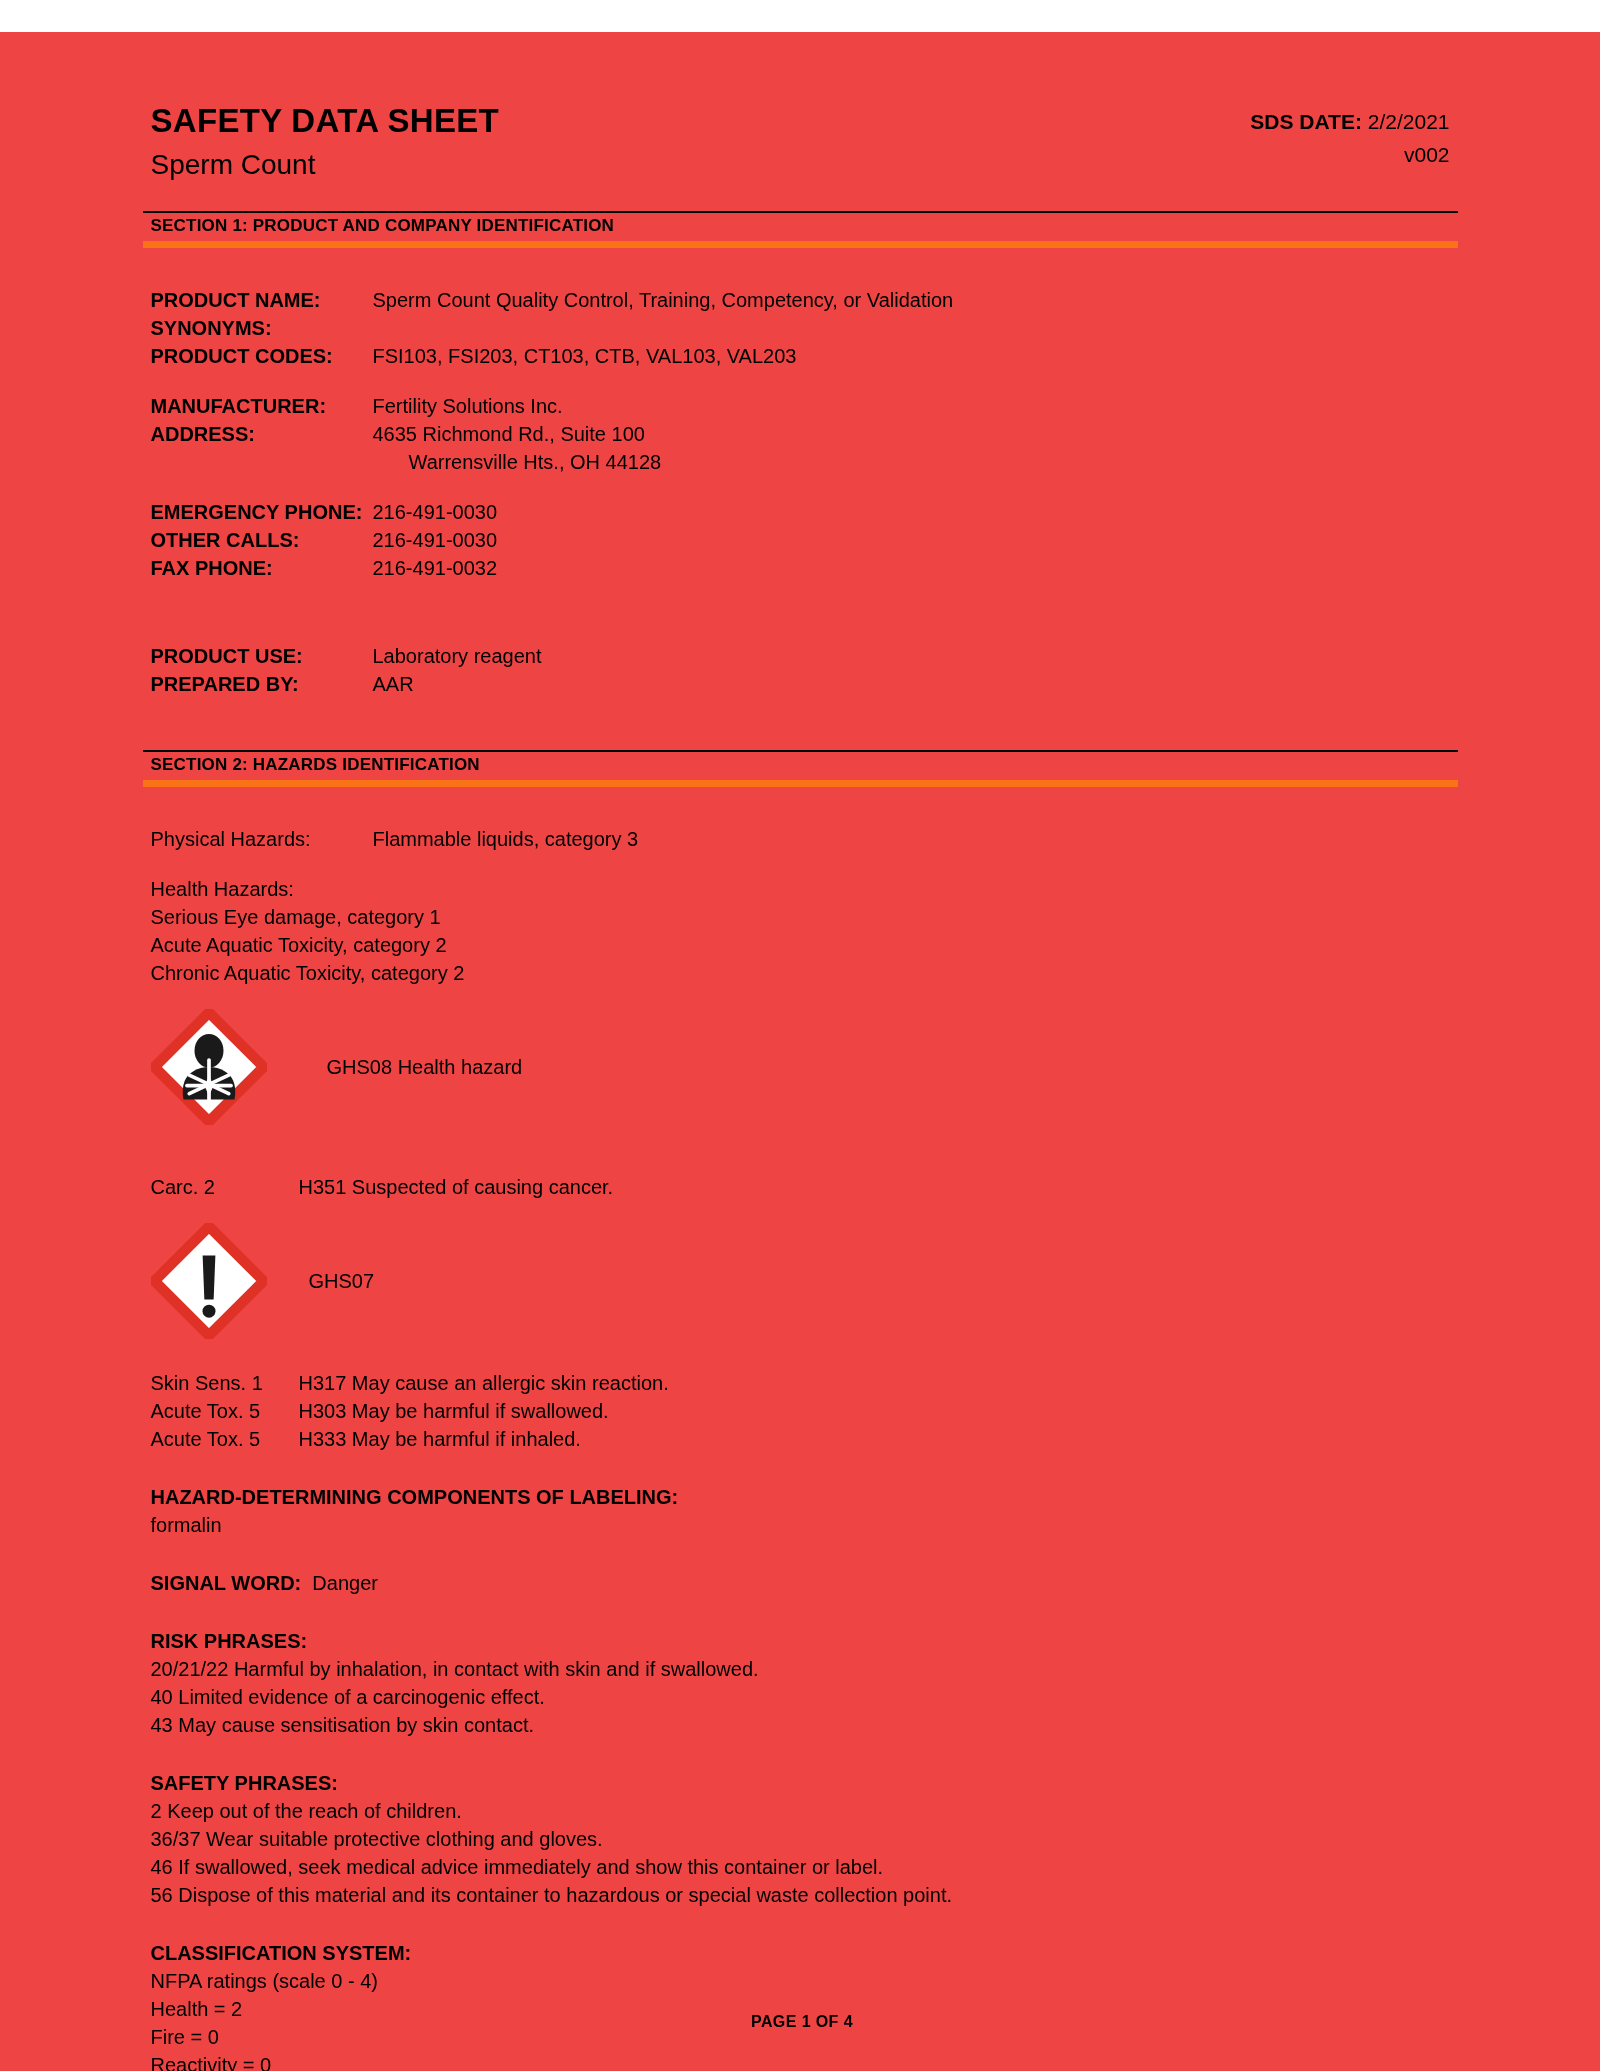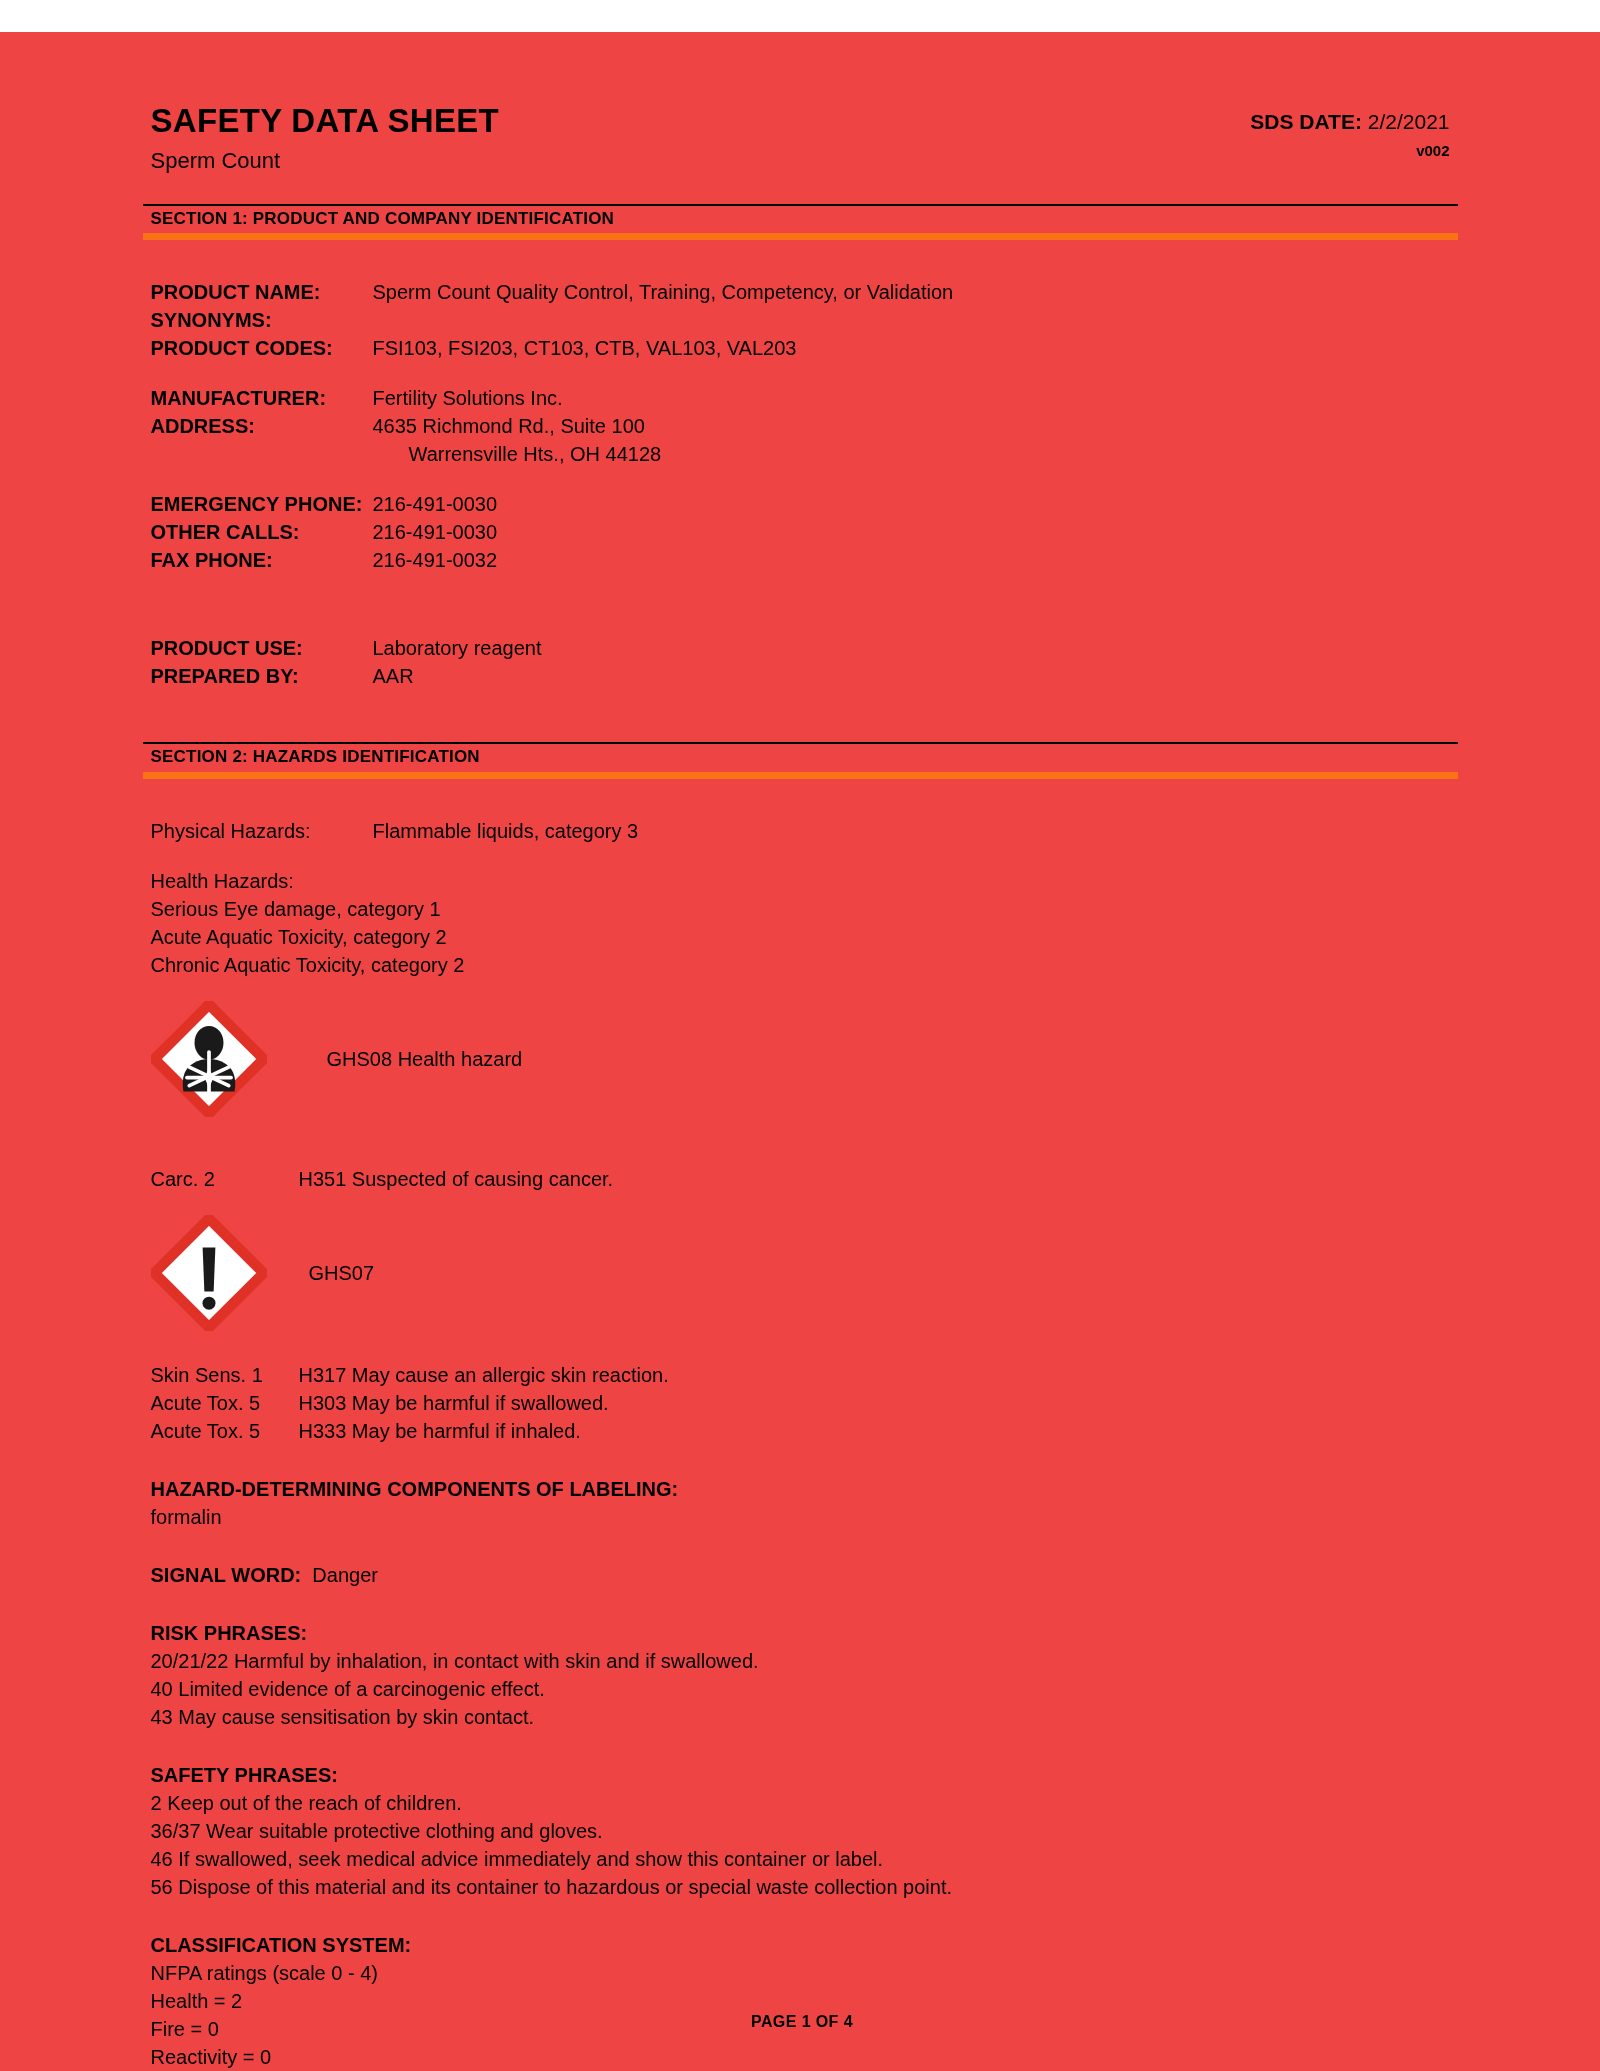--- a/index.html
+++ b/index.html
@@ -35,40 +35,39 @@
   }
   .header-left { }
   .title {
     font-size: 33px;
     font-weight: bold;
     letter-spacing: 0.3px;
     line-height: 1.18;
     margin: 0;
   }
   .subtitle {
-    font-size: 22px;
+    font-size: 28px;
     font-weight: normal;
     line-height: 1.3;
     margin-top: 6px;
   }
   .header-right {
     text-align: right;
     padding-top: 6px;
   }
   .sds-date {
     font-size: 21px;
     line-height: 1.35;
     white-space: nowrap;
   }
   .sds-date .lbl { font-weight: bold; }
   .version {
-    font-size: 15px;
+    font-size: 21px;
     line-height: 1.35;
     margin-top: 5px;
-    font-weight: bold;
   }
 
   
   .section-bar {
     margin-top: 28px;
     border-top: 2px solid #000;
     border-bottom: 7px solid #f97316;
     padding: 2px 0 3px 8px;
   }
   .section-bar .section-title {

